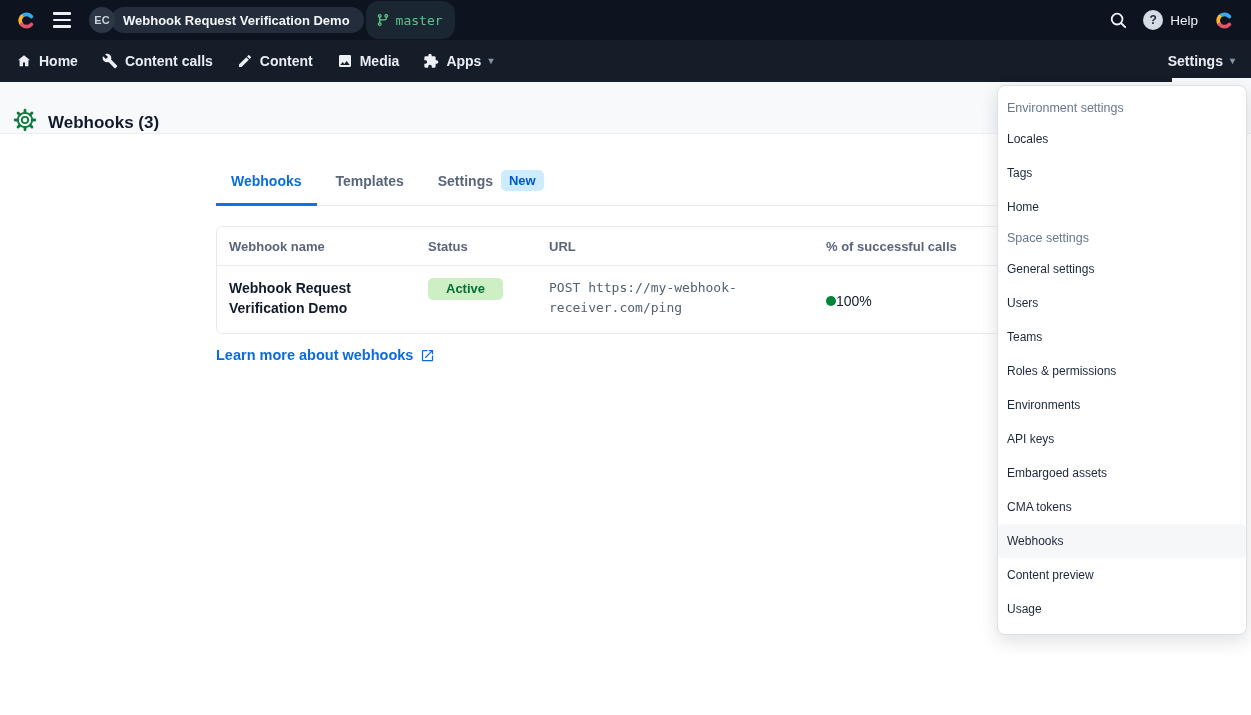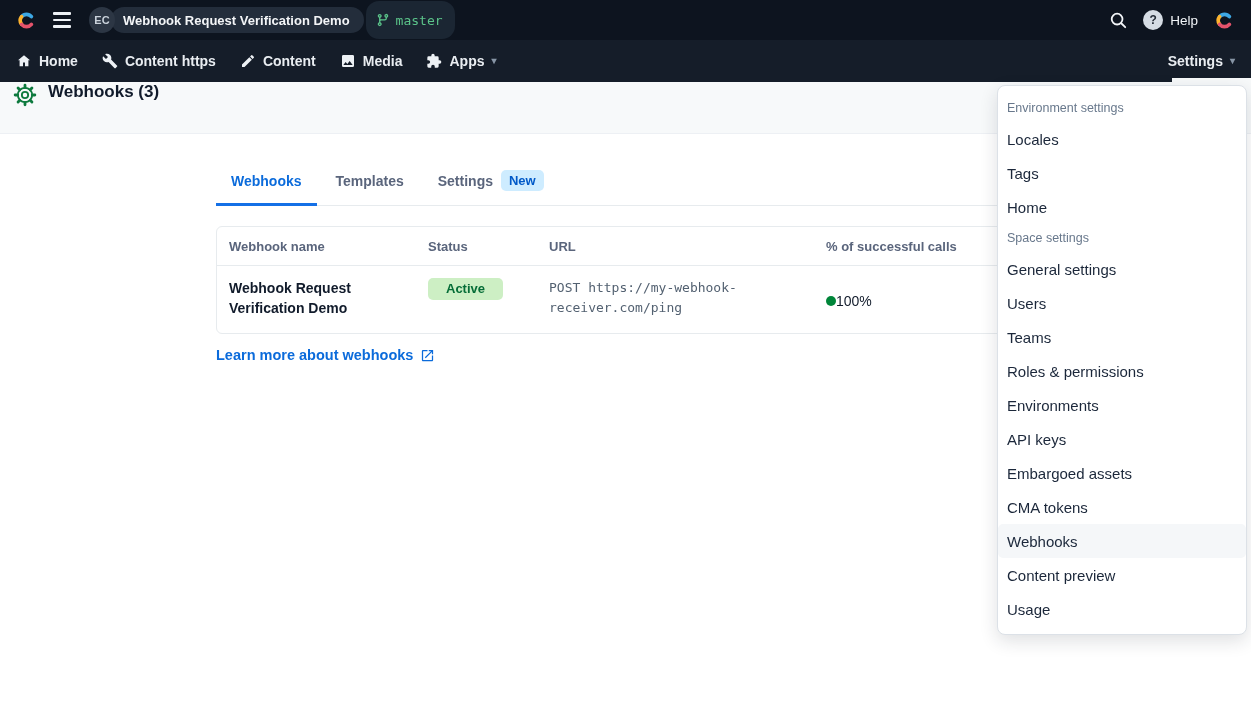--- a/index.html
+++ b/index.html
@@ -58,21 +58,21 @@
   .chev { color:#8795A5; font-size:10px; line-height:1; }
   .nav-settings { margin-left:auto; }
   .settings-underline {
     position:absolute; right:0; bottom:0; width:79px; height:4px; background:#F7F9FA;
   }
 
   
   .header-band {
     position:absolute; top:82px; left:0; width:1251px; height:52px;
     background:#F7F9FA; border-bottom:1px solid #EDF0F4;
-    display:flex; align-items:flex-start; padding-left:12px; gap:10px;
+    display:flex; align-items:flex-end; padding-left:12px; gap:10px;
   }
   .page-title { font-size:17px; font-weight:700; color:#111B2B; }
 
   
   .tabs-wrap { position:absolute; left:216px; top:134px; width:819px; }
   .tabs { display:flex; gap:4px; padding-top:36px; border-bottom:1px solid #E7EBEE; }
   .tab {
     padding:0 15px 15px 15px; font-size:14px; font-weight:700; color:#5A657C;
     cursor:pointer; display:flex; align-items:center; gap:8px; margin-bottom:-1px;
   }
@@ -118,21 +118,21 @@
     position:absolute; left:997px; top:85px; width:250px;
     background:#fff; border:1px solid #DCE1E7; border-radius:8px;
     box-shadow:0 6px 18px rgba(25,37,50,0.14); padding:8px 0; z-index:10;
   }
   .menu-section-header {
     height:28px; display:flex; align-items:center; padding:0 9px;
     font-size:12.5px; color:#68788C;
   }
   .menu-item {
     height:34px; display:flex; align-items:center; padding:0 9px;
-    font-size:15px; color:#1B273A; border-radius:5px; cursor:pointer;text-align:right;
+    font-size:12px; color:#1B273A; border-radius:5px; cursor:pointer;text-align:right;
   }
   .menu-item.highlight { background:#F5F7F9; }
 </style>
 </head>
 <body>
 
 <div class="topbar">
   <div class="logo-btn">
     <svg width="21" height="21" viewBox="0 0 24 24" fill="none" stroke-width="4.2" stroke-linecap="round">
       <path d="M17.6 7.6A7.2 7.2 0 0 0 6.4 7.6" stroke="#3DA8E4"></path>
@@ -186,21 +186,21 @@
         </svg>
     </span>
     <span>Home</span>
   </div>
   <div class="nav-item">
     <span style="display:flex;">
       <svg width="16" height="16" viewBox="0 0 24 24" fill="#EDF1F5">
           <path d="M22.7 19l-9.1-9.1c.9-2.3.4-5-1.5-6.9-2-2-5-2.4-7.4-1.3L9 6 6 9 1.6 4.7C.4 7.1.9 10.1 2.9 12.1c1.9 1.9 4.6 2.4 6.9 1.5l9.1 9.1c.4.4 1 .4 1.4 0l2.3-2.3c.5-.4.5-1.1.1-1.4z"></path>
         </svg>
     </span>
-    <span>Content https</span>
+    <span>Content calls</span>
   </div>
   <div class="nav-item">
     <span style="display:flex;">
       <svg width="16" height="16" viewBox="0 0 24 24" fill="#EDF1F5">
           <path d="M3 17.25V21h3.75L17.8 9.94l-3.75-3.75L3 17.25zM20.71 7.04a1 1 0 0 0 0-1.41L18.37 3.3a1 1 0 0 0-1.41 0l-1.83 1.83 3.75 3.75 1.83-1.84z"></path>
         </svg>
     </span>
     <span>Content</span>
   </div>
   <div class="nav-item">

